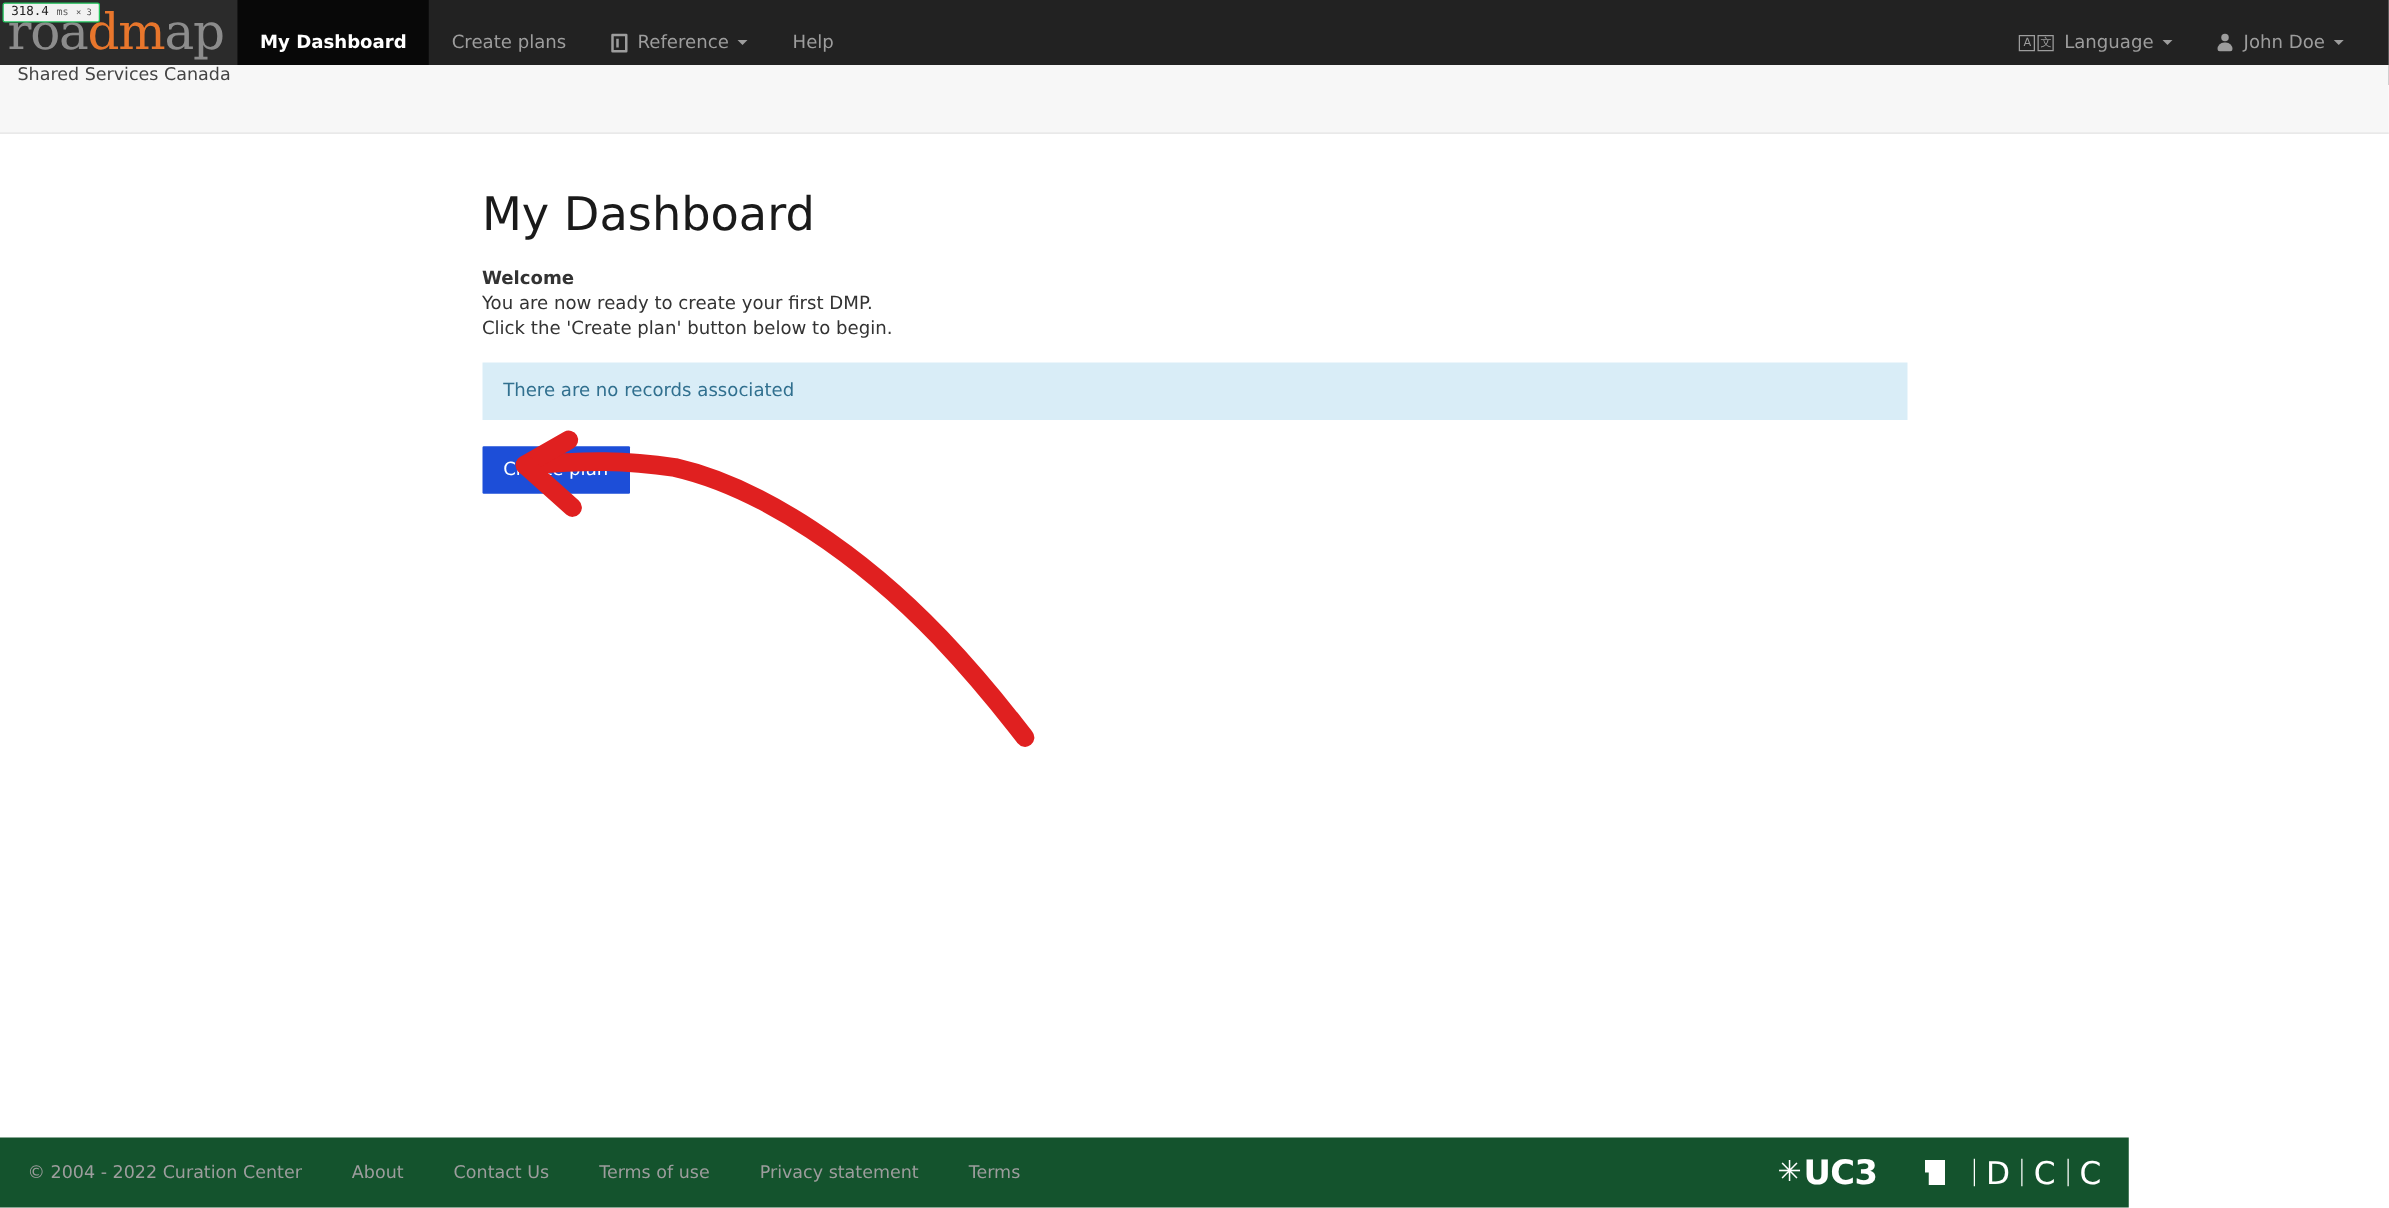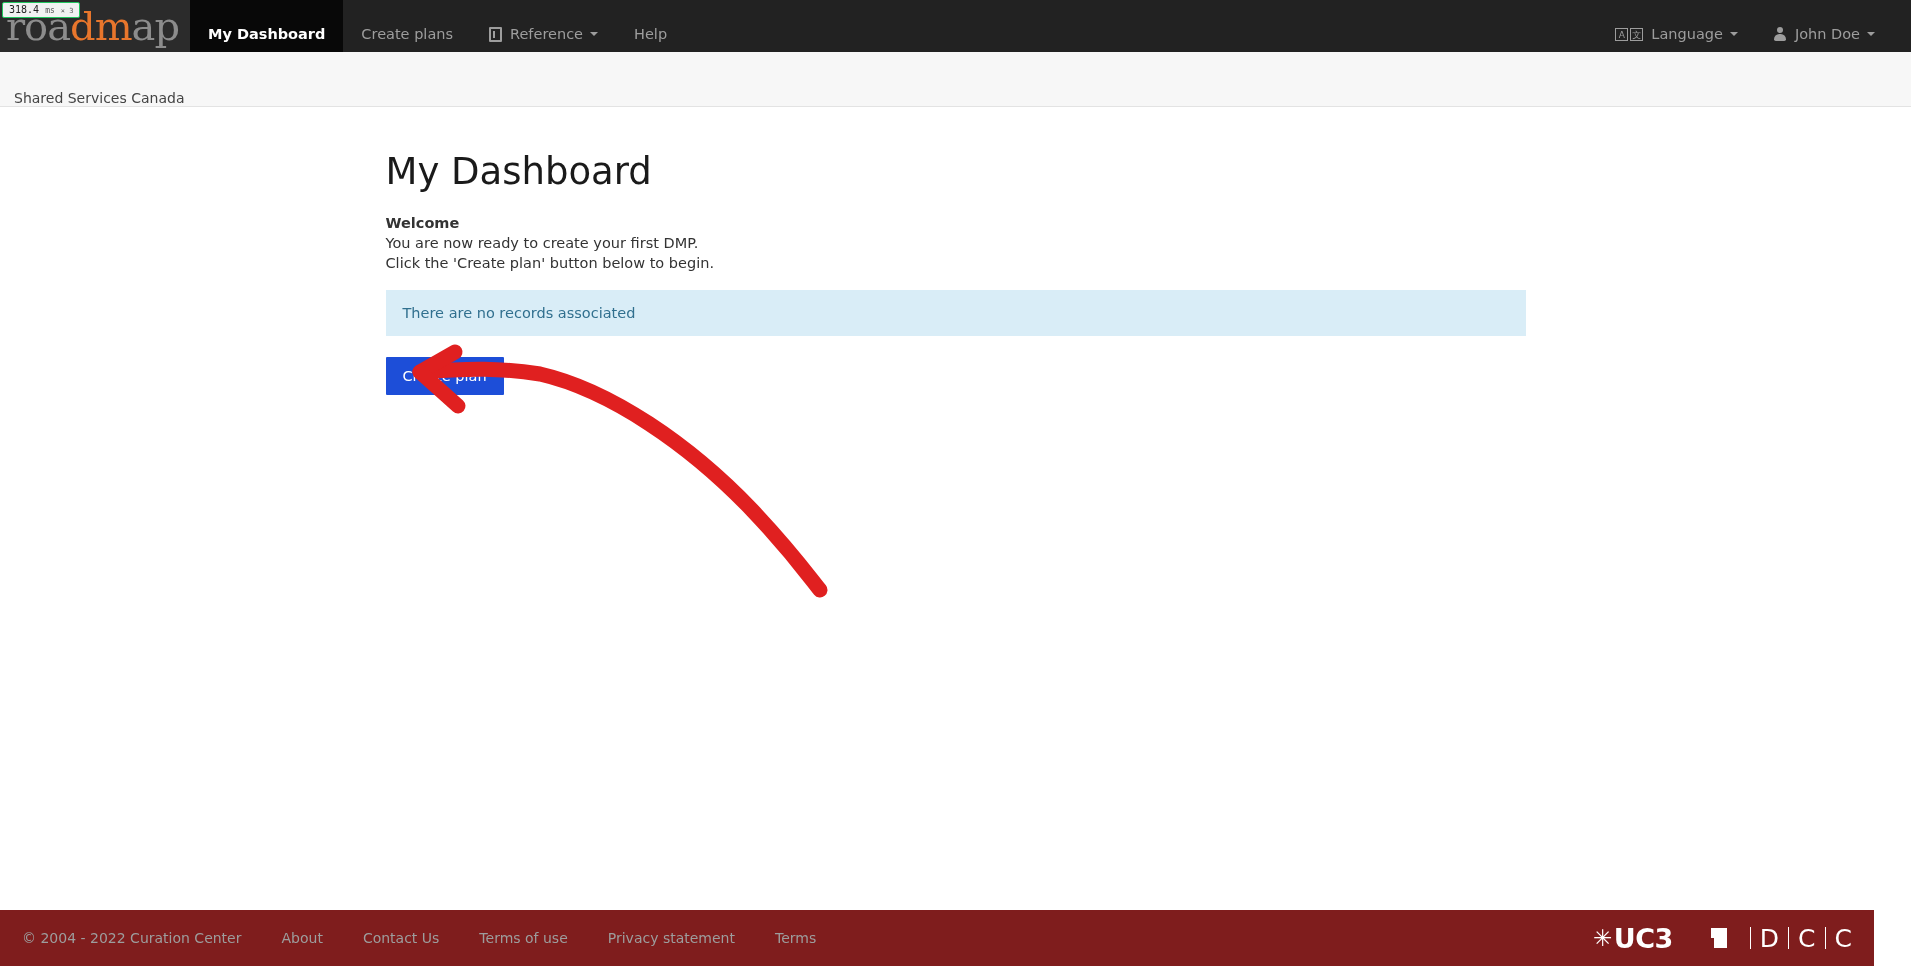--- a/index.html
+++ b/index.html
@@ -140,21 +140,21 @@
   
   .subheader {
     position: absolute;
     top: 52px; left: 0;
     width: 1911px;
     height: 55px;
     background: #f7f7f7;
     border-bottom: 1px solid #e3e3e3;
     box-sizing: border-box;
     display: flex;
-    align-items: flex-end;
+    align-items: flex-start;
   }
   .org-name {
     padding-left: 14px;
     font-size: 14px;
     color: #444444;
   }
 
   
   .content {
     position: absolute;
@@ -237,23 +237,23 @@
     top: 0; left: 0;
     width: 1911px;
     height: 966px;
     pointer-events: none;
   }
 
   
   .footer {
     position: absolute;
     bottom: 0; left: 0;
-    width: 1874px;
+    width: 1703px;
     height: 56px;
-    background: #7f1d1d;
+    background: #14532d;
     display: flex;
     align-items: center;
     padding: 0 22px;
     box-sizing: border-box;
   }
   .footer-links {
     display: flex;
     align-items: center;
   }
   .footer-copy {

